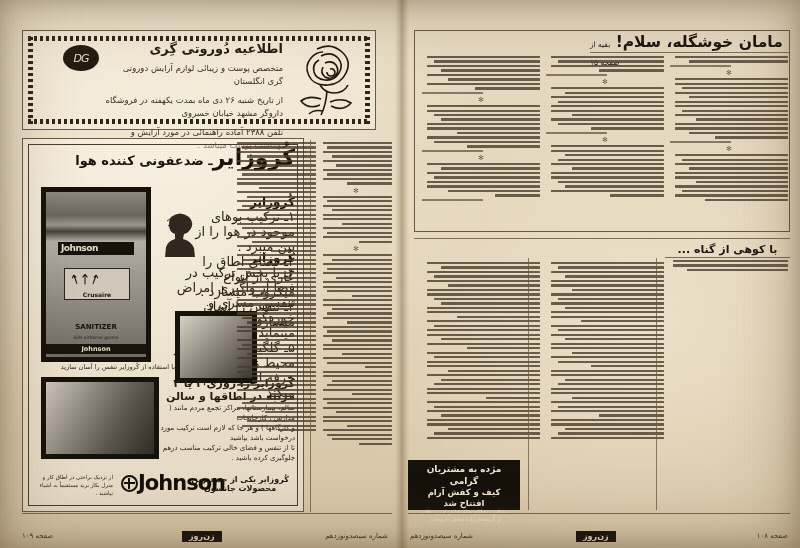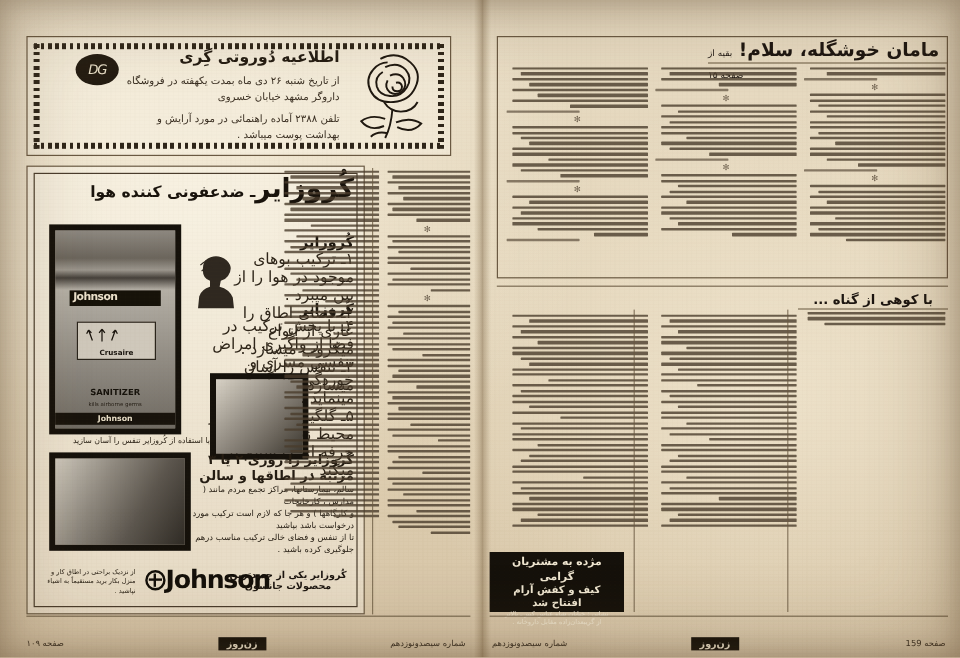--- a/index.html
+++ b/index.html
@@ -117,20 +117,21 @@
           <path d="M43 30 q4-1 5 3 q0 4-4 4 q-4 0-4-4"></path>
           <path d="M33 46 q5 8 14 8 q10 0 14-8"></path>
           <path d="M40 52 q-1 14-6 24"></path>
           <path d="M34 60 q-12-4-20 2 q7 9 19 4"></path>
           <path d="M43 63 q12-5 21 1 q-8 9-20 3"></path>
           <path d="M36 72 q-9-2-14 3"></path>
         </g>
       </svg>
       <div class="ann-txt">
         <div class="t1">اطلاعیه دُوروتی گِری</div>
+        <div class="t2">متخصص پوست و زیبائی لوازم آرایش دوروتی گری انگلستان</div>
         <div class="t2">از تاریخ شنبه ۲۶ دی ماه بمدت یکهفته در فروشگاه داروگر مشهد خیابان خسروی</div>
         <div class="t2">تلفن ۲۳۸۸ آماده راهنمائی در مورد آرایش و بهداشت پوست میباشد .</div>
       </div>
     </div>
 
     <div class="pframe" id="johnson">
       <div class="inner"></div>
 
       <div class="cru-title">
         <span>کُروزایر</span><span class="sub">ـ ضدعفونی کننده هوا</span>
@@ -557,19 +558,19 @@
       <div class="b2">کیف و کفش آرام افتتاح شد</div>
       <div class="b3">نشانی : خیابان شاه عباس کبیر ـ بالاتر از گریبعدان‌زاده مقابل داروخانه .</div>
     </div>
 
     <div class="vrule" style="left:128px;top:258px;height:252px;"></div>
     <div class="vrule" style="left:256px;top:258px;height:252px;"></div>
 
     <div class="rule" style="left:8px;right:10px;bottom:34px;"></div>
     <div class="foot" style="left:10px;">شماره سیصدونوزدهم</div>
     <div class="logo" style="left:176px;">زن‌روز</div>
-    <div class="foot" style="right:12px;">صفحه 159</div>
+    <div class="foot" style="right:12px;">صفحه ۱۰۸</div>
   </div>
 
   <div class="gutter"></div>
   <div class="grain"></div>
   <div class="vign"></div>
 </div>
 
 </body></html>

